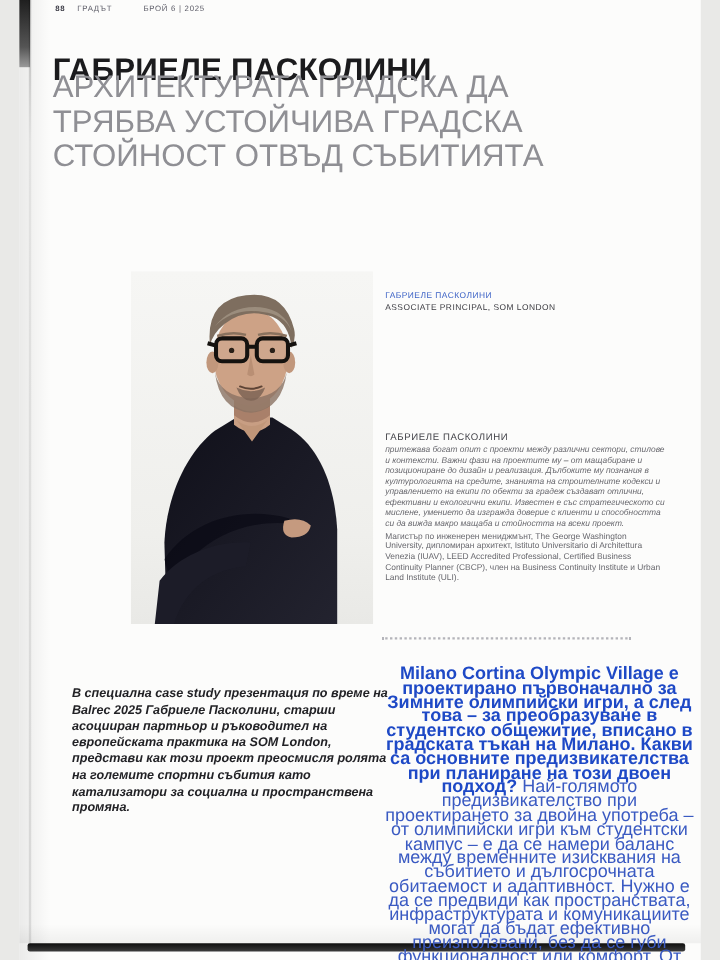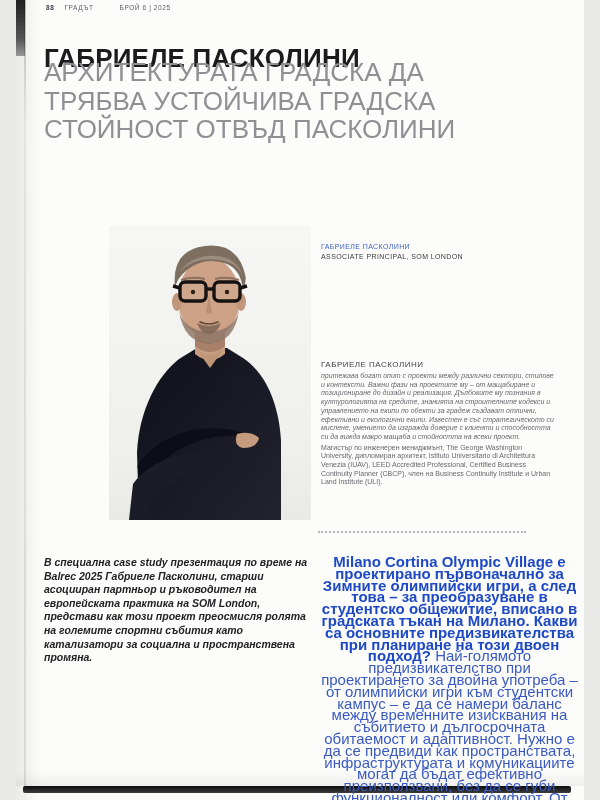--- a/index.html
+++ b/index.html
@@ -48,21 +48,21 @@
   .bio-head{font-size:8px;color:#434349;letter-spacing:.5px;margin:0 0 3px 0;}
   .bio-body{font-size:7px;font-style:italic;color:#68686e;line-height:8.7px;margin:0;}
   .bio-cred{font-size:7px;color:#68686e;line-height:8.7px;margin:2px 0 0 0;}
 
   .dotted-divider{position:absolute;left:302px;top:531px;width:208px;height:0;
     border-top:2px dotted #b4b4ba;}
 
   
   .intro{position:absolute;left:28px;top:556px;width:266px;
     font-size:10.5px;font-weight:700;font-style:italic;color:#222226;
-    line-height:13.6px;margin:0;}
+    line-height:13.6px;margin:16px;}
 
   
   .qa{position:absolute;left:302px;top:556px;width:263px;
     font-size:15px;line-height:11.8px;color:#3356c2;margin:0;text-align:center;}
   .qa .q{font-weight:700;color:#1e49c6;}
   .qa .a{font-weight:400;color:#3a5ac2;}
 </style>
 </head>
 <body>
 
@@ -77,21 +77,21 @@
   <div class="runhead">
     <span class="pn">88</span>
     <span class="mag">ГРАДЪТ</span>
     <span class="iss">БРОЙ 6 | 2025</span>
   </div>
 
   <h1 class="title">ГАБРИЕЛЕ ПАСКОЛИНИ</h1>
   <div class="subtitle">
     <div>АРХИТЕКТУРАТА ГРАДСКА ДА</div>
     <div>ТРЯБВА УСТОЙЧИВА ГРАДСКА</div>
-    <div>СТОЙНОСТ ОТВЪД ПАСКОЛИНИ</div>
+    <div>СТОЙНОСТ ОТВЪД СЪБИТИЯТА</div>
   </div>
 
   <div class="photo">
     <svg viewBox="0 0 202 294">
       <defs>
         <linearGradient id="bg" x1="0" y1="0" x2="0" y2="1">
           <stop offset="0" stop-color="#f6f6f4"></stop>
           <stop offset="0.75" stop-color="#efefec"></stop>
           <stop offset="1" stop-color="#e9e9e6"></stop>
         </linearGradient>

